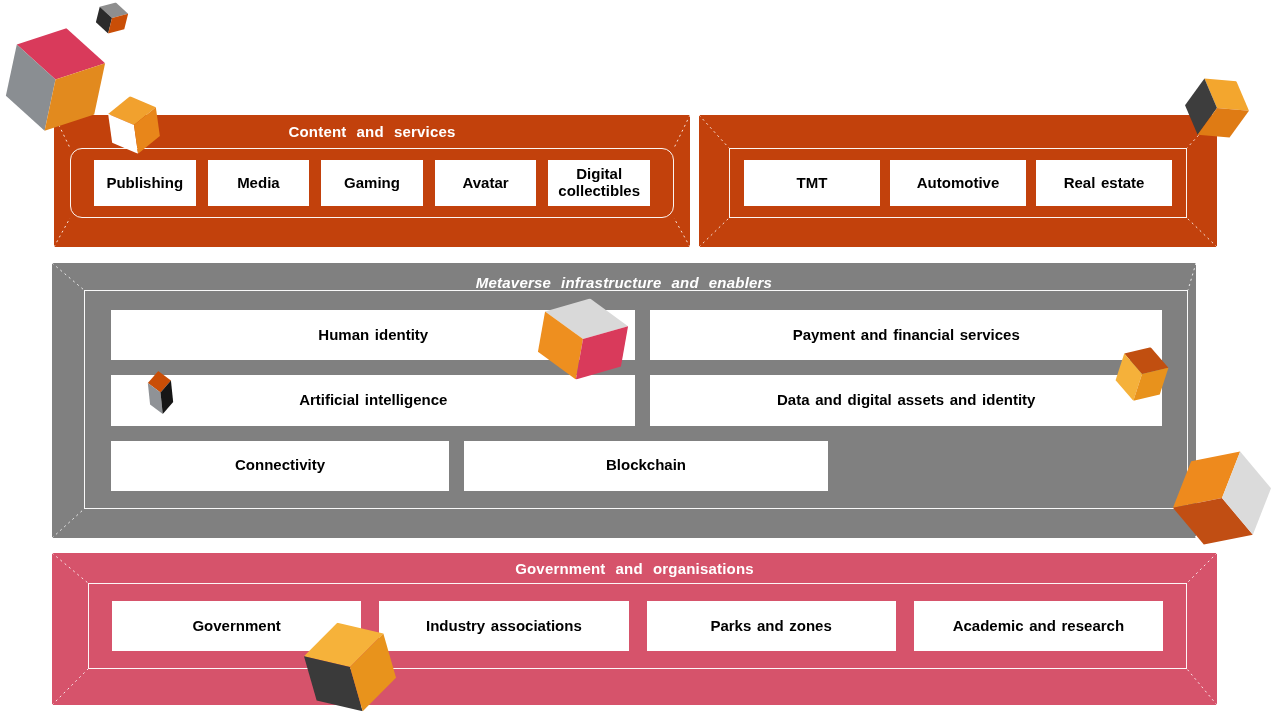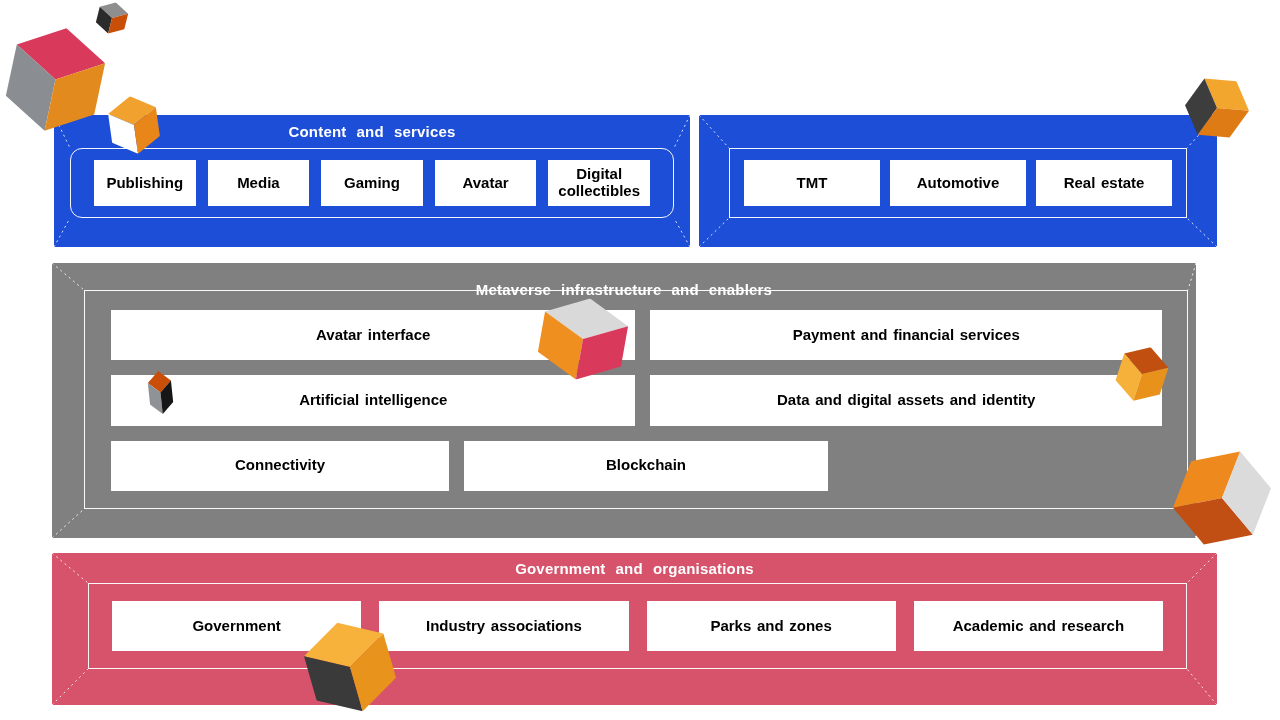--- a/index.html
+++ b/index.html
@@ -1,21 +1,21 @@
 <!DOCTYPE html>
 <html><head>
 <meta charset="utf-8">
 <style>
   html,body{margin:0;padding:0;background:#ffffff;}
   .canvas{
     position:relative;width:1280px;height:720px;background:#ffffff;
     overflow:hidden;font-family:"Liberation Sans", sans-serif;
   }
   .panel{position:absolute;}
-  .panel.orange{background:#1d4ed8;}
+  .panel.orange{background:#c2410c;}
   .panel.gray{background:#808080;}
   .panel.rose{background:#D6536B;}
   .persp{position:absolute;inset:0;width:100%;height:100%;pointer-events:none;}
   .ptitle{
     position:absolute;left:0;right:0;margin:0;display:flex;align-items:center;justify-content:center;
     color:#ffffff;font-size:15px;font-weight:700;word-spacing:0.38em;letter-spacing:0.2px;
   }
   .inner{
     position:absolute;border:1.5px solid rgba(255,255,255,0.95);
     display:flex;box-sizing:border-box;
@@ -29,21 +29,21 @@
   .p1 .ptitle{top:0;height:33px;}
   .p1 .inner{left:16px;top:33px;right:16px;bottom:29px;padding:11px 23px;gap:12px;border-radius:12px;}
   .p1 .item{flex:1;}
   
   .p2{left:699px;top:115px;width:518px;height:132px;}
   .p2 .ptitle{top:0;height:33px;}
   .p2 .inner{left:30px;top:33px;right:30px;bottom:29px;padding:11px 14px;gap:10px;}
   .p2 .item{flex:1;}
   
   .p3{left:52px;top:263px;width:1144px;height:275px;}
-  .p3 .ptitle{top:12px;height:28px;}
+  .p3 .ptitle{top:5px;height:28px;font-style:italic;}
   .p3 .inner{left:32px;top:27px;right:8px;bottom:29px;padding:19px 25px 17px 26px;flex-direction:column;gap:15px;}
   .irow{display:grid;flex:1;gap:15px;}
   .irow.two{grid-template-columns:525fr 512fr;}
   .irow.three{grid-template-columns:338fr 364fr 319fr;}
   
   .p4{left:52px;top:553px;width:1165px;height:152px;}
   .p4 .ptitle{top:0;height:30px;}
   .p4 .inner{left:36px;top:30px;right:30px;bottom:36px;padding:0 23px;align-items:center;gap:18px;}
   .p4 .item{flex:1;height:50px;}
   
@@ -88,21 +88,21 @@
   <section class="panel gray p3">
     <svg class="persp">
       <line x1="0" y1="0" x2="32" y2="27" stroke="rgba(255,255,255,.85)" stroke-dasharray="2 3.5"></line>
       <line x1="1144" y1="0" x2="1136" y2="27" stroke="rgba(255,255,255,.85)" stroke-dasharray="2 3.5"></line>
       <line x1="0" y1="275" x2="32" y2="246" stroke="rgba(255,255,255,.85)" stroke-dasharray="2 3.5"></line>
       <line x1="1144" y1="275" x2="1136" y2="246" stroke="rgba(255,255,255,.85)" stroke-dasharray="2 3.5"></line>
     </svg>
     <h2 class="ptitle">Metaverse infrastructure and enablers</h2>
     <div class="inner">
       <div class="irow two">
-        <div class="item">Avatar interface</div>
+        <div class="item">Human identity</div>
         <div class="item">Payment and financial services</div>
       </div>
       <div class="irow two">
         <div class="item">Artificial intelligence</div>
         <div class="item">Data and digital assets and identity</div>
       </div>
       <div class="irow three">
         <div class="item">Connectivity</div>
         <div class="item">Blockchain</div>
       </div>

